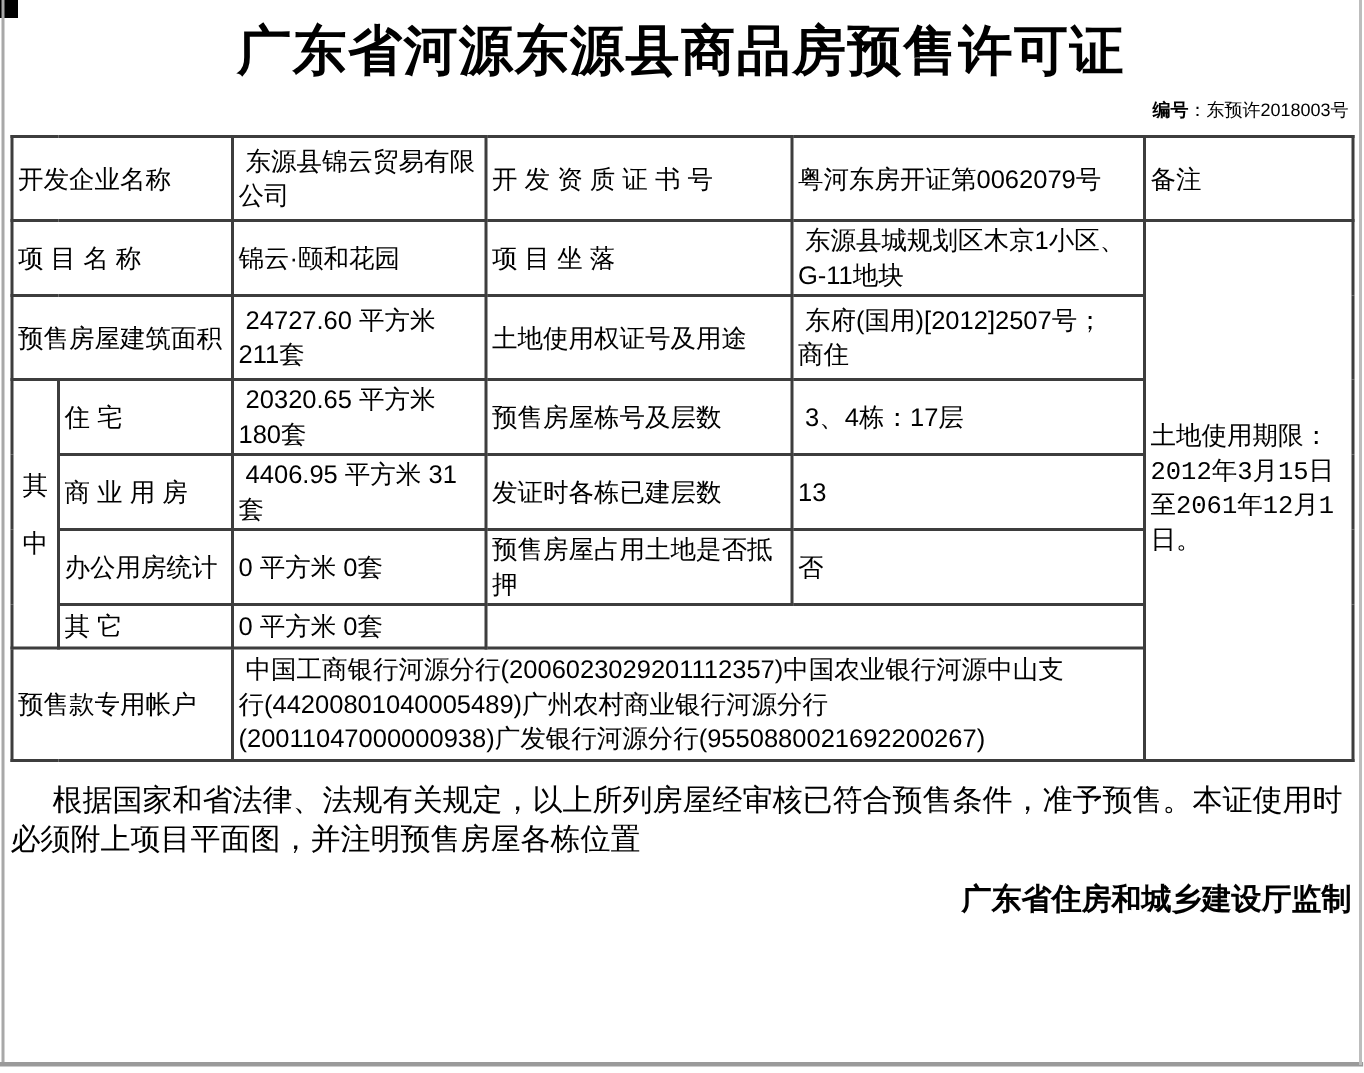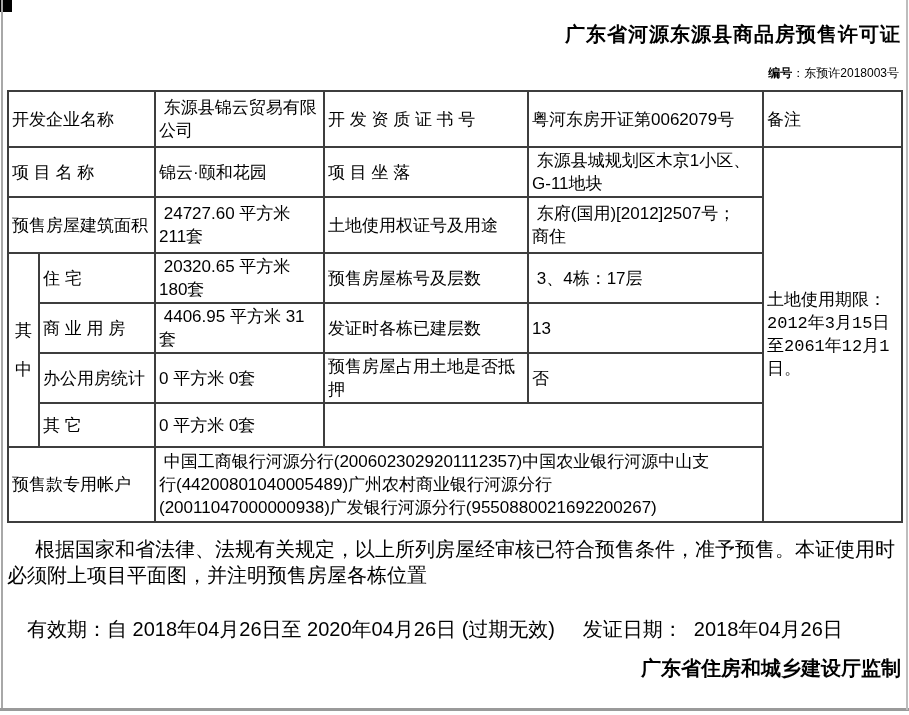--- a/index.html
+++ b/index.html
@@ -7,35 +7,35 @@
   .page { position:relative; width:909px; height:715px; background:#ffffff; overflow:hidden; }
 
   
   .corner-square { position:absolute; left:0; top:0; width:12px; height:12px; background:#000; }
   .edge-left   { position:absolute; left:1px; top:0; width:2px; height:710px; background:#a8a8a8; }
   .edge-bottom { position:absolute; left:0; top:708px; width:909px; height:3px; background:#9a9a9a; }
   .edge-right  { position:absolute; right:1px; top:0; width:2px; height:710px; background:#bdbdbd; }
 
   .content { position:absolute; left:7px; top:0; width:894px; }
 
-  .title { margin:16px 0 0 0; text-align:right; font-size:20px; line-height:36px; font-weight:bold; letter-spacing:1px; }
+  .title { margin:16px 0 0 0; text-align:center; font-size:36px; line-height:36px; font-weight:bold; letter-spacing:1px; }
   .docno { text-align:right; font-size:12px; line-height:22px; margin:10px 2px 6px 0; }
   .docno .lbl { font-weight:bold; }
 
   table.cert { border-collapse:collapse; table-layout:fixed; width:894px; }
   table.cert td { border:2px solid #3d3d3d; font-size:17px; line-height:23px; padding:1px 3px; vertical-align:middle; overflow:hidden; word-break:break-all; }
   .v { white-space:pre-wrap; }
   .lab { white-space:pre-wrap; }
   .remark-h { text-align:left; }
   .remark-c { vertical-align:top; white-space:pre-wrap; padding-top:3px;font-family:Liberation Mono, monospace; }
   .grp { vertical-align:top; text-align:center; padding-top:42px; }
   .grp-char { display:block; }
   .grp-char.c2 { margin-top:16px; }
   tr.h53 { height:56px; } tr.h49 { height:49px; } tr.h46 { height:46px; }
-  tr.h48 { height:48px; } tr.h35 { height:44px; } tr.h75 { height:75px; }
+  tr.h48 { height:48px; } tr.h35 { height:29px; } tr.h75 { height:75px; }
 
   .notes { font-size:20px; }
   .para { margin:13px 0 0 0; line-height:26px; text-indent:28px; }
   .hotline { margin:24px 0 0 20px; line-height:24px; white-space:pre-wrap; }
   .validity { margin:29px 0 0 20px; line-height:24px; white-space:pre-wrap; }
   .footer { margin:16px 0 12px 0; text-align:right; font-weight:bold; line-height:22px; }
 </style>
 </head>
 <body>
 
@@ -124,18 +124,17 @@
           <td colspan="2" class="lab">预售款专用帐户</td>
           <td colspan="3" class="v"> 中国工商银行河源分行(2006023029201112357)中国农业银行河源中山支
 行(44200801040005489)广州农村商业银行河源分行
 (20011047000000938)广发银行河源分行(9550880021692200267)</td>
         </tr>
       </tbody>
     </table>
 
     <div class="notes">
       <p class="para">根据国家和省法律、法规有关规定，以上所列房屋经审核已符合预售条件，准予预售。本证使用时必须附上项目平面图，并注明预售房屋各栋位置</p>
-      <div class="validity">有效期：自 2018年04月26日至 2020年04月26日 (过期无效)     发证日期：  2018年04月26日</div>
       <div class="footer">广东省住房和城乡建设厅监制</div>
     </div>
 
   </div>
 </div>
 
 </body></html>

